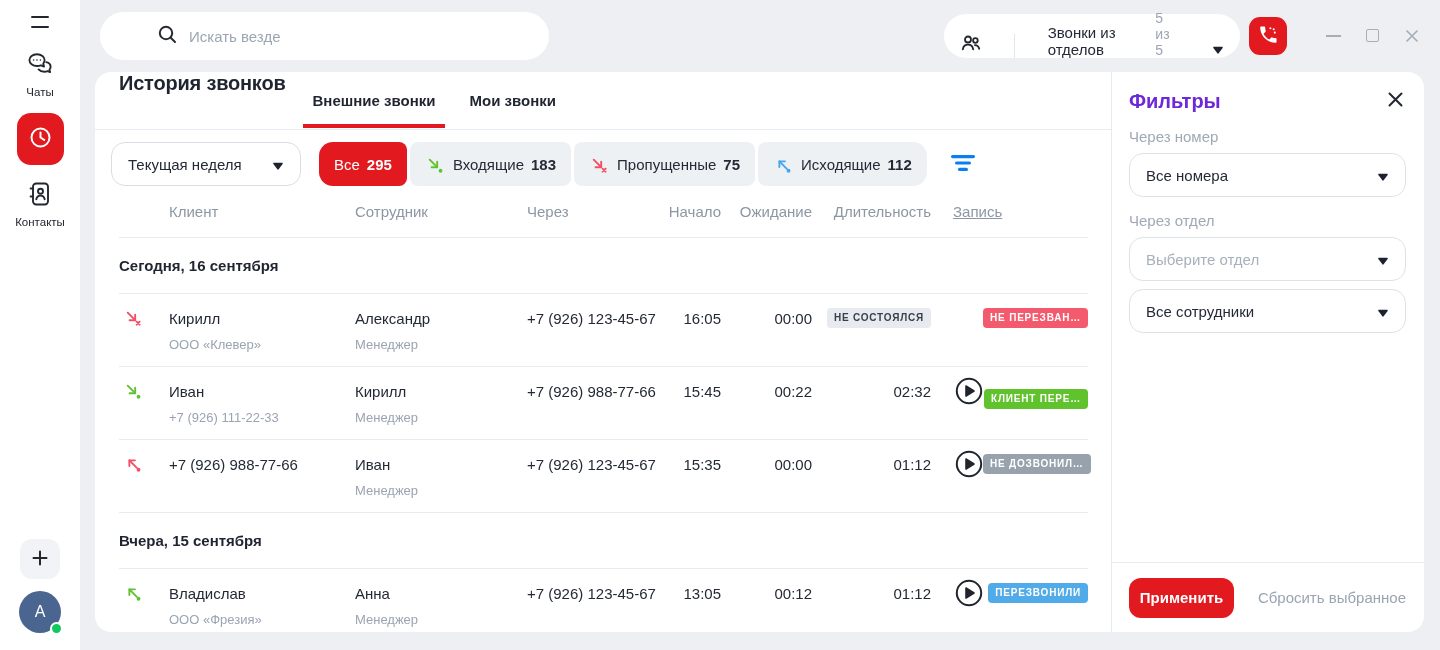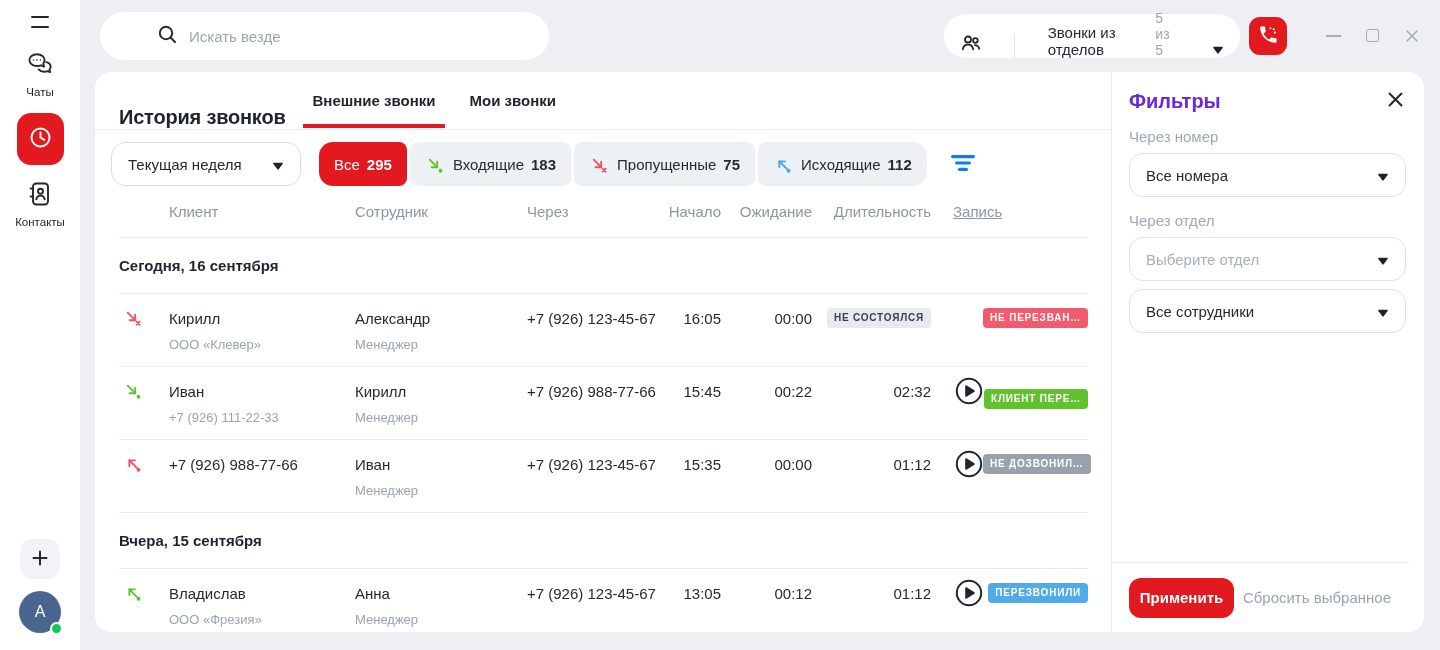--- a/index.html
+++ b/index.html
@@ -36,21 +36,21 @@
   .phone-btn { position:absolute; left:1249px; top:17px; width:38px; height:38px; border-radius:11px; background:#e2191f; border:none; display:flex; align-items:center; justify-content:center; cursor:pointer; }
   .win-min { position:absolute; left:1326px; top:35px; width:15px; height:2px; background:#a7aeb8; cursor:pointer; }
   .win-max { position:absolute; left:1366px; top:29px; width:13px; height:13px; border:1.6px solid #a7aeb8; border-radius:2px; cursor:pointer; }
   .win-close { position:absolute; left:1404px; top:28px; cursor:pointer; }
   
   .card { position:absolute; left:95px; top:72px; width:1329px; height:560px; background:#fff; border-radius:16px; display:flex; overflow:hidden; }
   .main { width:1016px; position:relative; }
   .vdiv { width:1px; background:#e6e9ed; }
   .fpanel { flex:1; position:relative; }
   
-  .main-header { height:58px; border-bottom:1px solid #e8ebef; display:flex; align-items:flex-end; padding-left:24px; }
+  .main-header { height:58px; border-bottom:1px solid #e8ebef; display:flex; align-items:flex-start; padding-left:24px; }
   .page-title { font-size:20px; font-weight:700; color:#1f2430; letter-spacing:-0.2px; }
   .tabs { display:flex; height:100%; margin-left:8px; }
   .tab { position:relative; display:flex; align-items:center; padding:0 10px; font-size:15px; font-weight:700; color:#1f2430; cursor:pointer; }
   .tab-1 { margin-left:9px; } .tab-2 { margin-left:14px; }
   .tab.active::after { content:""; position:absolute; left:0; right:0; bottom:1px; height:4px; background:#e2191f; }
   
   .filter-bar { display:flex; align-items:center; margin:12px 16px 0 16px; height:44px; }
   .period { width:190px; height:44px; border:1px solid #d8dde3; border-radius:14px; display:flex; align-items:center; padding:0 16px; font-size:15px; color:#232936; cursor:pointer; background:#fff; }
   .period .caret { margin-left:auto; }
   .segments { display:flex; margin-left:18px; gap:3px; }
@@ -79,21 +79,21 @@
   .dur-badge-wrap { padding-top:13px; text-align:right; }
   
   .fp-inner { padding:0 18px 0 17px; }
   .fp-head { padding-top:17px; display:flex; justify-content:space-between; align-items:center; }
   .fp-title { font-size:20px; font-weight:700; color:#6d28d9; }
   .fp-close { background:none; border:none; cursor:pointer; display:flex; padding:2px; }
   .fp-label { margin-top:15px; font-size:15px; color:#9fa9b6; }
   .fp-select { margin-top:8px; height:44px; border:1px solid #dde2e7; border-radius:14px; display:flex; align-items:center; padding:0 16px; font-size:15px; color:#232936; cursor:pointer; background:#fff; }
   .fp-select .val.placeholder { color:#a7b0bb; }
   .fp-select .caret { margin-left:auto; }
-  .fp-foot { position:absolute; bottom:0; left:0; right:15px; height:70px; border-top:1px solid #e8ebef; display:flex; align-items:center; justify-content:space-between; padding:0 18px 0 17px; }
+  .fp-foot { position:absolute; bottom:0; left:0; right:0; height:70px; border-top:1px solid #e8ebef; display:flex; align-items:center; justify-content:space-between; padding:0 18px 0 17px; }
   .apply-btn { width:105px; height:40px; background:#e2191f; color:#fff; border:none; border-radius:12px; font-size:15px; font-weight:600; font-family:inherit; cursor:pointer; }
   .reset-link { font-size:15px; color:#9aa4b2; cursor:pointer; background:none; border:none; font-family:inherit; }
 </style>
 </head>
 <body>
 
 <aside class="sidebar">
   <button class="menu-btn">
       <i></i>
       <i></i>

